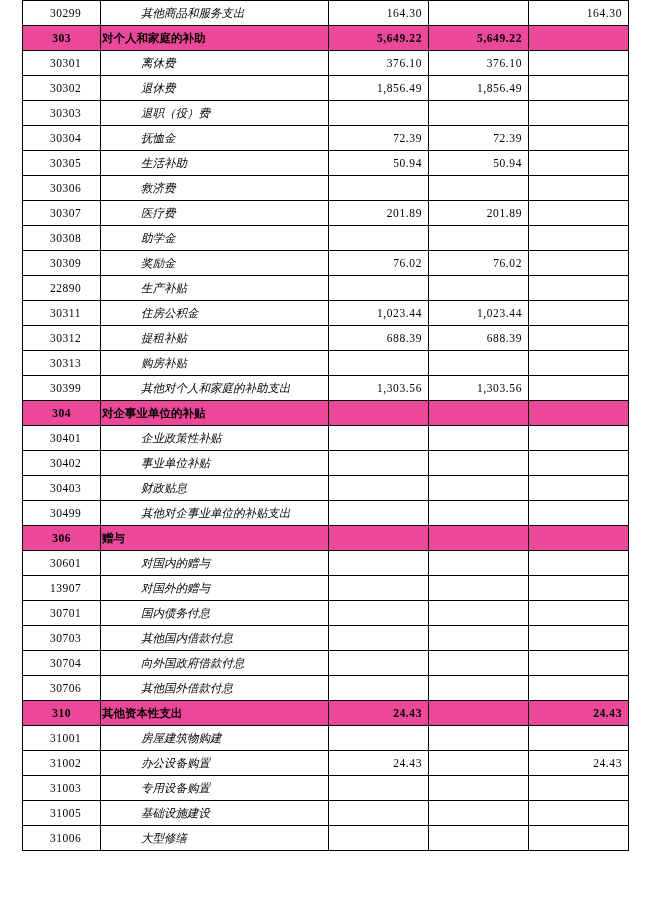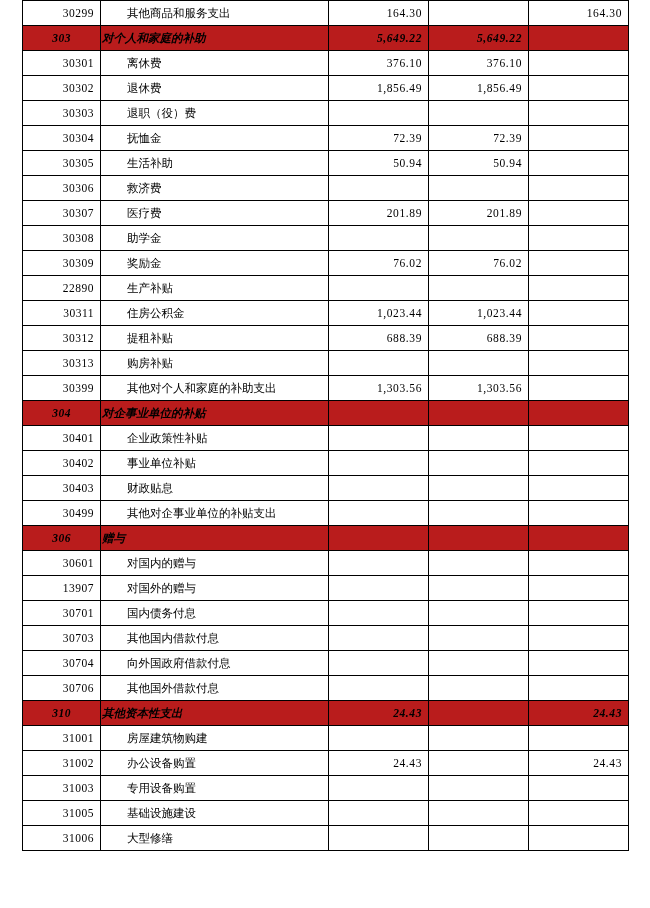--- a/index.html
+++ b/index.html
@@ -46,37 +46,37 @@
   }
   td.name {
     text-align: left;
   }
   td.num {
     text-align: right;
     font-family: "Liberation Serif", "DejaVu Serif", serif;
     letter-spacing: 0.6px;
   }
   tr.level1 td {
-    background: #b91c1c;
+    background: #ec4899;
     font-weight: bold;
-    font-style: italic;
   }
   tr.level1 td.code,
   tr.level1 td.name {
     font-weight: bold;
   }
   tr.level2 td {
     background: #ffffff;
   }
   tr.level2 td.code {
     padding-left: 14px;
-    text-align: right;
+    text-align: center;
   }
   tr.level2 td.name {
-    padding-left: 26px;
+    padding-left: 40px;
+    font-style: italic;
   }
   tr.level1 td.name {
     padding-left: 1px;
   }
 </style>
 </head>
 <body>
 
 <div id="sheet">
   <table class="budget">

